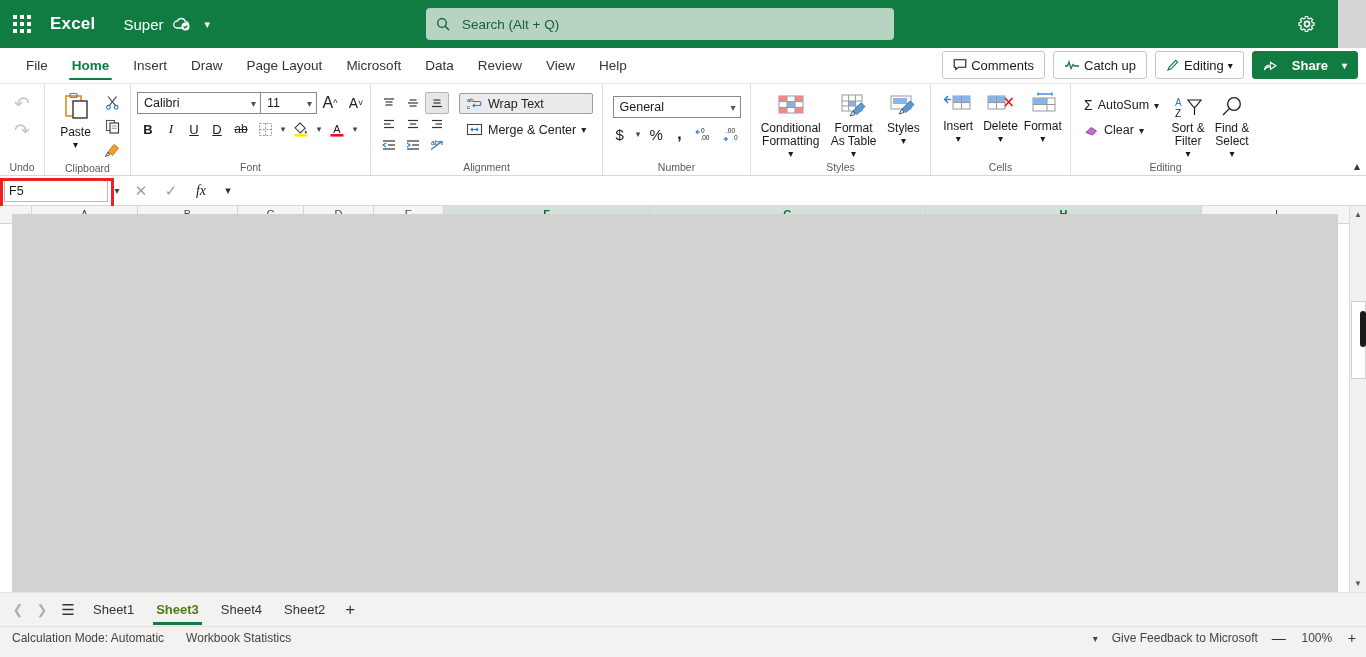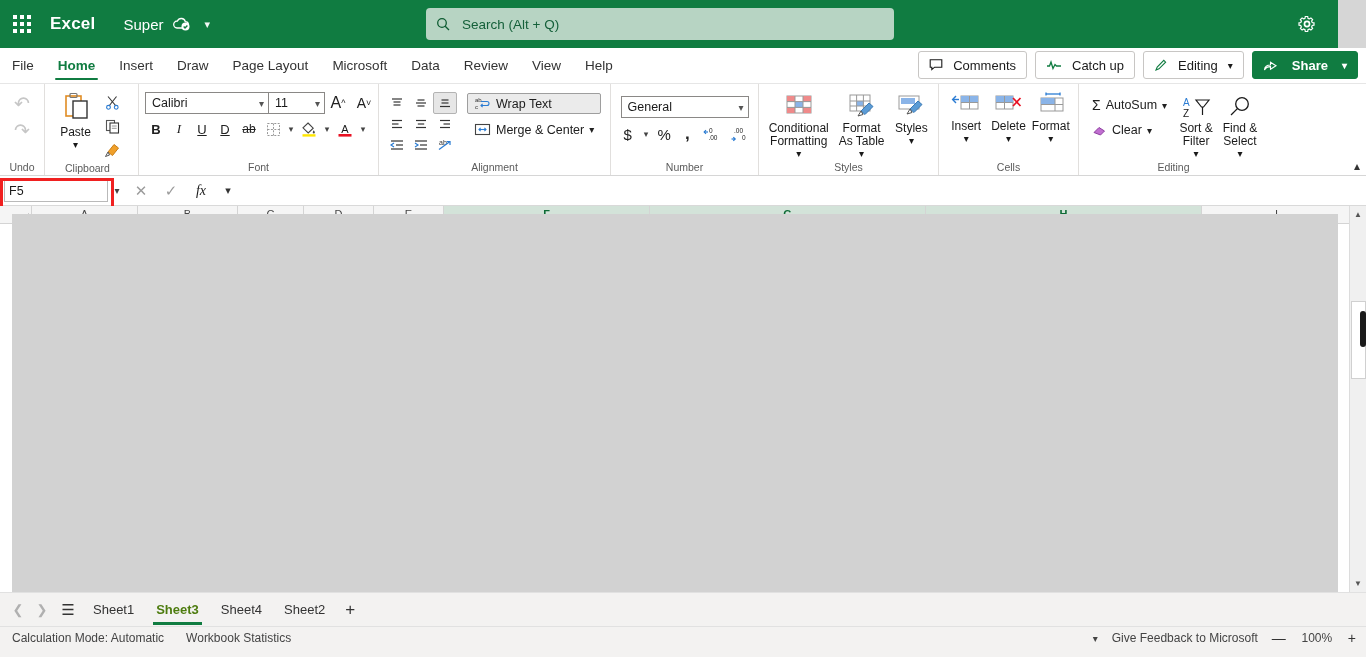--- a/index.html
+++ b/index.html
@@ -34,35 +34,35 @@
     font-family:"Liberation Sans", sans-serif; font-size:13.5px; color:#0e5c32;
   }
   .search-input::placeholder { color:#15603a; opacity:1; }
   .gear-btn { position:absolute; right:44px; top:9px; width:30px; height:30px;
     display:flex; align-items:center; justify-content:center; cursor:pointer; }
   .title-right-strip { position:absolute; right:0; top:0; width:28px; height:48px; background:#d6d6d6; }
 
   
   .tabrow {
     height:36px; background:#fff; display:flex; align-items:stretch;
-    position:relative; border-bottom:1px solid #e6e6e6;
+    padding-left:14px; position:relative; border-bottom:1px solid #e6e6e6;
   }
   .tab {
     padding:0 12px; display:flex; align-items:center; font-size:13.5px;
     color:#333; cursor:pointer; position:relative;
   }
   .tab.active { color:#107c41; font-weight:600; }
   .tab.active:after {
     content:""; position:absolute; left:9px; right:9px; bottom:3px;
     height:2.5px; background:#107c41; border-radius:2px;
   }
   .tabrow-right { position:absolute; right:8px; top:3px; display:flex; align-items:center; gap:8px; }
   .btn-out {
     height:28px; border:1px solid #c8c6c4; background:#fff; border-radius:3px;
-    display:flex; align-items:center; gap:10px; padding:0 10px;
+    display:flex; align-items:center; gap:4px; padding:0 10px;
     font-size:13px; color:#1a1a1a; cursor:pointer;
   }
   .btn-share {
     height:28px; background:#107c41; color:#fff; border:1px solid #107c41; border-radius:3px;
     display:flex; align-items:center; gap:14px; padding:0 10px;
     font-size:13px; font-weight:600; cursor:pointer;
   }
   .chev { font-size:10px; }
 
   
@@ -326,21 +326,21 @@
           <svg width="16" height="15" viewBox="0 0 16 15">
               <path d="M10 1.5l4.5 3.5-6 7.5-4.5-3.5z" fill="#f0a02a" stroke="#c97d14" stroke-width="1"></path>
               <path d="M4 9l-2.5 4.5 4-1.5z" fill="#fff" stroke="#555" stroke-width="1"></path>
             </svg>
         </div>
       </div>
     </div>
     <div class="rgroup-label">Clipboard</div>
   </div>
 
-  <div class="rgroup" style="width:240px;margin-left:8px;">
+  <div class="rgroup" style="width:240px;">
     <div class="rgroup-body">
       <div style="padding-top:4px;">
         <div class="font-row1">
           <div class="combo" style="width:124px;">
             <span class="cval">Calibri</span>
             <span class="cch">▾</span>
           </div>
           <div class="combo" style="width:56px; border-left:0;">
             <span class="cval">11</span>
             <span class="cch">▾</span>

